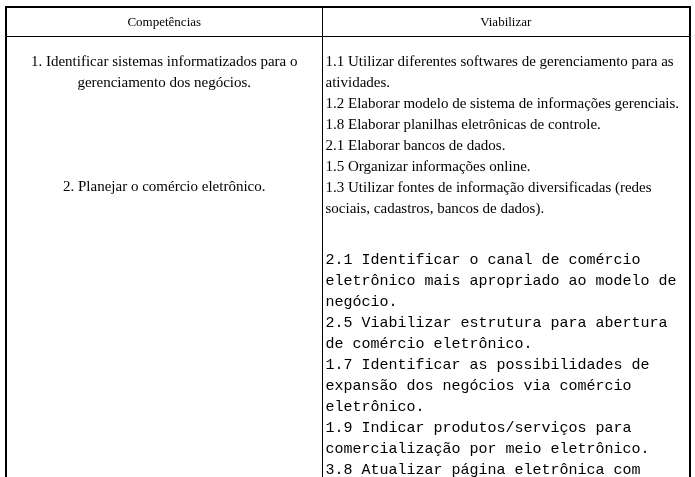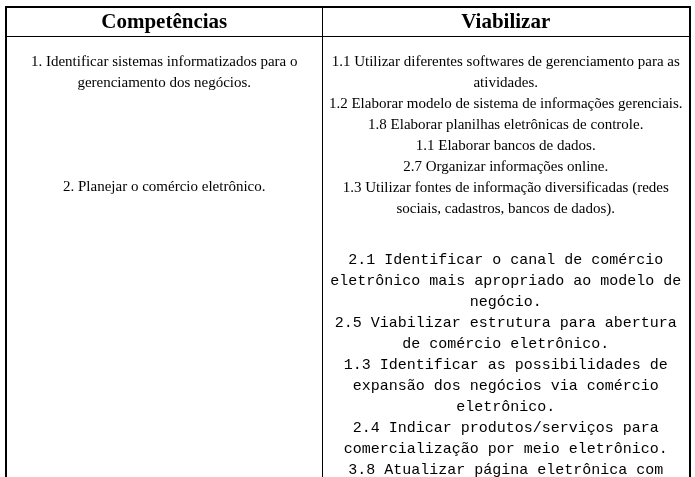--- a/index.html
+++ b/index.html
@@ -22,34 +22,34 @@
     width: 686px;
     table-layout: fixed;
     border: 2px solid #000000;
   }
   table.doc-table th,
   table.doc-table td {
     border: 1px solid #000000;
     text-align: center;
   }
   table.doc-table th {
-    font-size: 21px;
-    font-weight: bold;
+    font-size: 13px;
+    font-weight: normal;
     padding: 3px 2px 4px 2px;
     line-height: 21px;
   }
   table.doc-table td {
     vertical-align: top;
     font-size: 15px;
     line-height: 21px;
     padding: 14px 3px 4px 3px;
   }
   .comp-item { text-align: center; }
   .comp-item.comp-2 { margin-top: 83px; }
-  .hab-group .hab-item { text-align: center; }
+  .hab-group .hab-item { text-align: left; }
   .hab-group.group-2 { margin-top: 31px; font-family: Liberation Mono, monospace; }
 </style>
 </head>
 <body>
 
 <div class="page">
   <table class="doc-table">
     <colgroup>
       <col style="width:316px">
       <col style="width:368px">
@@ -64,28 +64,28 @@
       <tr>
         <td>
           <div class="comp-item">1. Identificar sistemas informatizados para o gerenciamento dos negócios.</div>
           <div class="comp-item comp-2">2. Planejar o comércio eletrônico.</div>
         </td>
         <td>
           <div class="hab-group group-1">
             <div class="hab-item">1.1 Utilizar diferentes softwares de gerenciamento para as atividades.</div>
             <div class="hab-item">1.2 Elaborar modelo de sistema de informações gerenciais.</div>
             <div class="hab-item">1.8 Elaborar planilhas eletrônicas de controle.</div>
-            <div class="hab-item">1.1 Elaborar bancos de dados.</div>
-            <div class="hab-item">2.7 Organizar informações online.</div>
+            <div class="hab-item">2.1 Elaborar bancos de dados.</div>
+            <div class="hab-item">1.5 Organizar informações online.</div>
             <div class="hab-item">1.3 Utilizar fontes de informação diversificadas (redes sociais, cadastros, bancos de dados).</div>
           </div>
           <div class="hab-group group-2">
             <div class="hab-item">2.1 Identificar o canal de comércio eletrônico mais apropriado ao modelo de negócio.</div>
             <div class="hab-item">2.5 Viabilizar estrutura para abertura de comércio eletrônico.</div>
-            <div class="hab-item">1.3 Identificar as possibilidades de expansão dos negócios via comércio eletrônico.</div>
-            <div class="hab-item">2.4 Indicar produtos/serviços para comercialização por meio eletrônico.</div>
+            <div class="hab-item">1.7 Identificar as possibilidades de expansão dos negócios via comércio eletrônico.</div>
+            <div class="hab-item">1.9 Indicar produtos/serviços para comercialização por meio eletrônico.</div>
             <div class="hab-item">3.8 Atualizar página eletrônica com informações sobre produtos / serviços oferecidos.</div>
           </div>
         </td>
       </tr>
     </tbody>
   </table>
 </div>
 
 </body></html>

